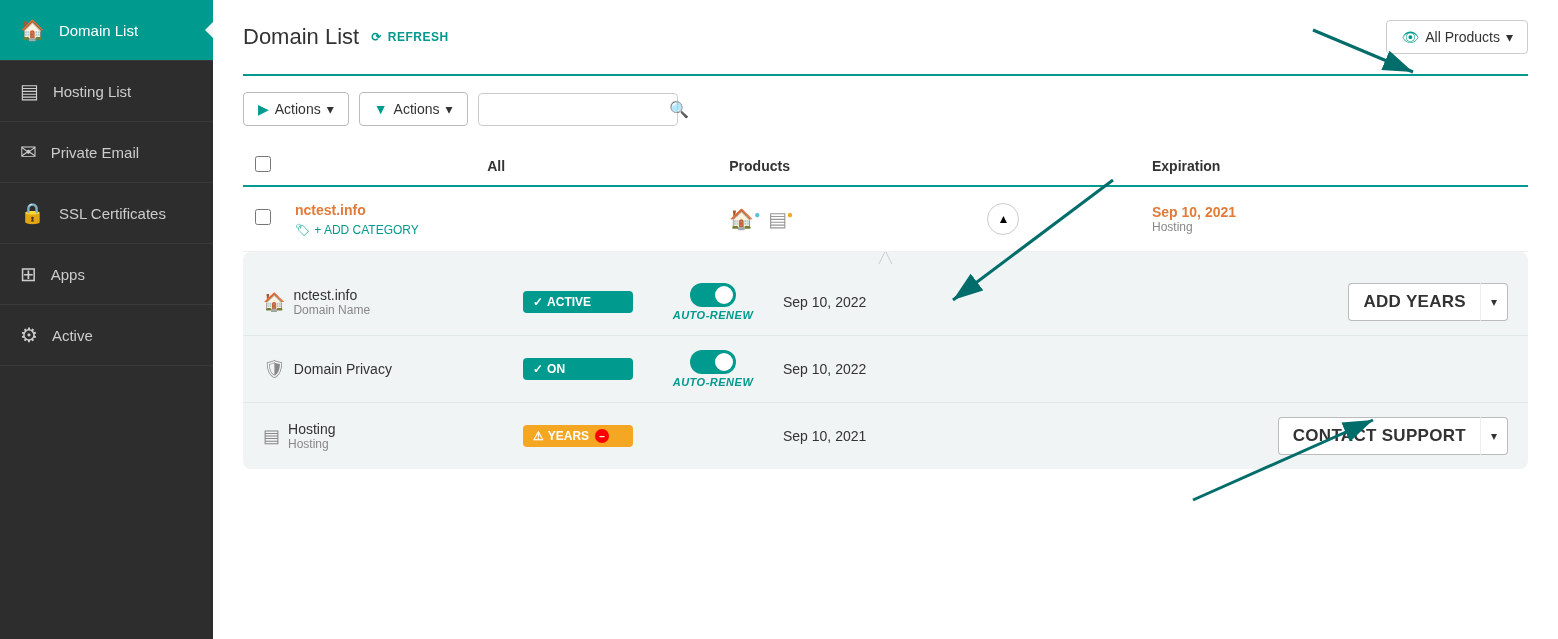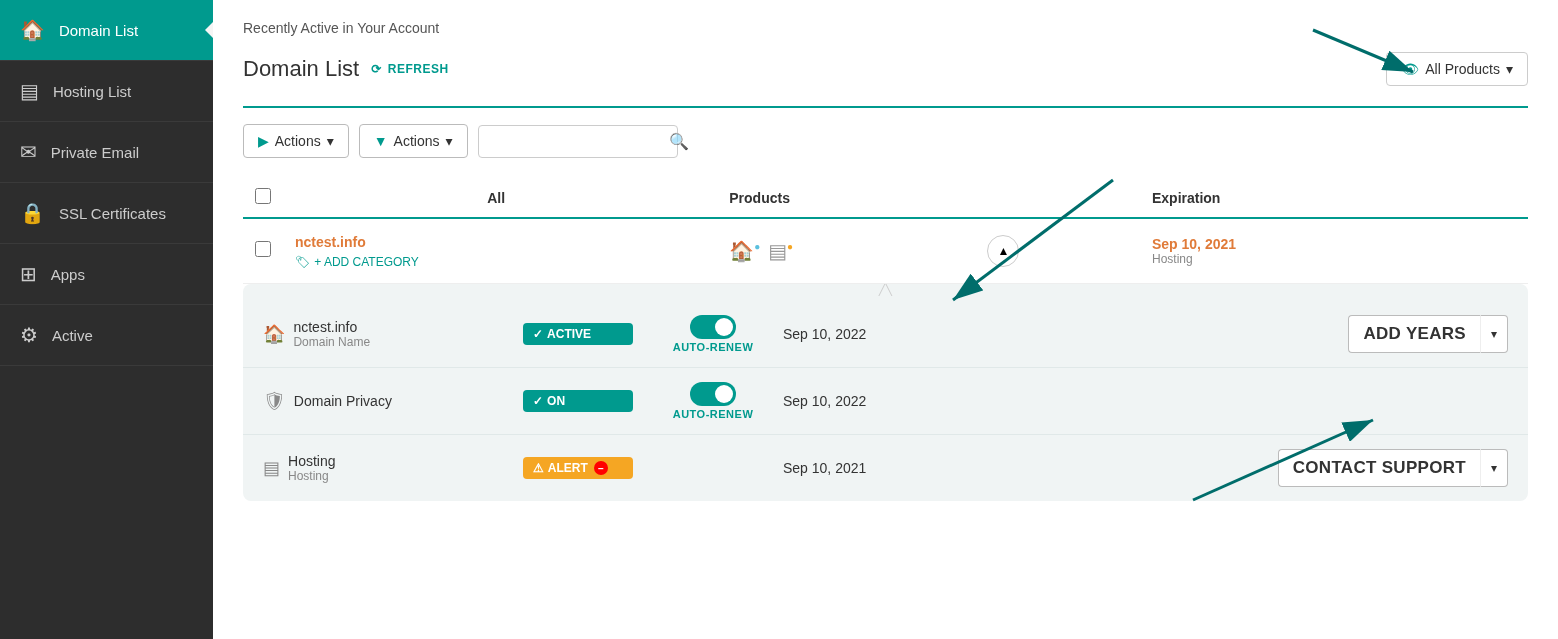--- a/index.html
+++ b/index.html
@@ -307,20 +307,21 @@
       border-radius: 50%;
       background: white;
     }
 
     .auto-renew-label {
       font-size: 11px;
       color: #009a8e;
       font-weight: 600;
       margin-top: 2px;
       letter-spacing: 0.5px;
+      font-style: italic;
     }
 
     .exp-date {
       width: 180px;
       flex-shrink: 0;
       font-size: 14px;
       color: #333;
     }
 
     .action-btn-group {
@@ -408,21 +409,20 @@
       </marker>
     </defs>
 
     <line x1="1100" y1="30" x2="1200" y2="72" stroke="#006d6b" stroke-width="3" marker-end="url(#arrowhead)"></line>
 
     <line x1="900" y1="180" x2="740" y2="300" stroke="#006d6b" stroke-width="3" marker-end="url(#arrowhead)"></line>
 
     <line x1="980" y1="500" x2="1160" y2="420" stroke="#006d6b" stroke-width="3" marker-end="url(#arrowhead)"></line>
   </svg>
 
-  <p class="recently-active">Recently Active in Your Account</p>
 
   <div class="domain-list-header">
     <div class="domain-list-title">
       <h2>Domain List</h2>
       <button class="refresh-btn">
         <span>⟳</span>
         <span>REFRESH</span>
       </button>
     </div>
     <button class="all-products-btn">
@@ -558,21 +558,21 @@
               <div class="expanded-name">
                 <span style="color:#888;font-size:18px;">▤</span>
                 <div>
                   <div class="expanded-name-text">Hosting</div>
                   <div class="expanded-name-sub">Hosting</div>
                 </div>
               </div>
               <div style="width:120px;flex-shrink:0;">
                 <span class="status-badge status-alert">
                   <span>⚠</span>
-                  <span>ALERT</span>
+                  <span>YEARS</span>
                   <span style="background:red;border-radius:50%;width:14px;height:14px;display:inline-flex;align-items:center;justify-content:center;font-size:10px;color:white;margin-left:2px;">–</span>
                 </span>
               </div>
               <div class="auto-renew-col"></div>
               <div class="exp-date">Sep 10, 2021</div>
               <div class="action-btn-group">
                 <button class="action-btn-main">CONTACT SUPPORT</button>
                 <button class="action-btn-dropdown">▾</button>
               </div>
             </div>

